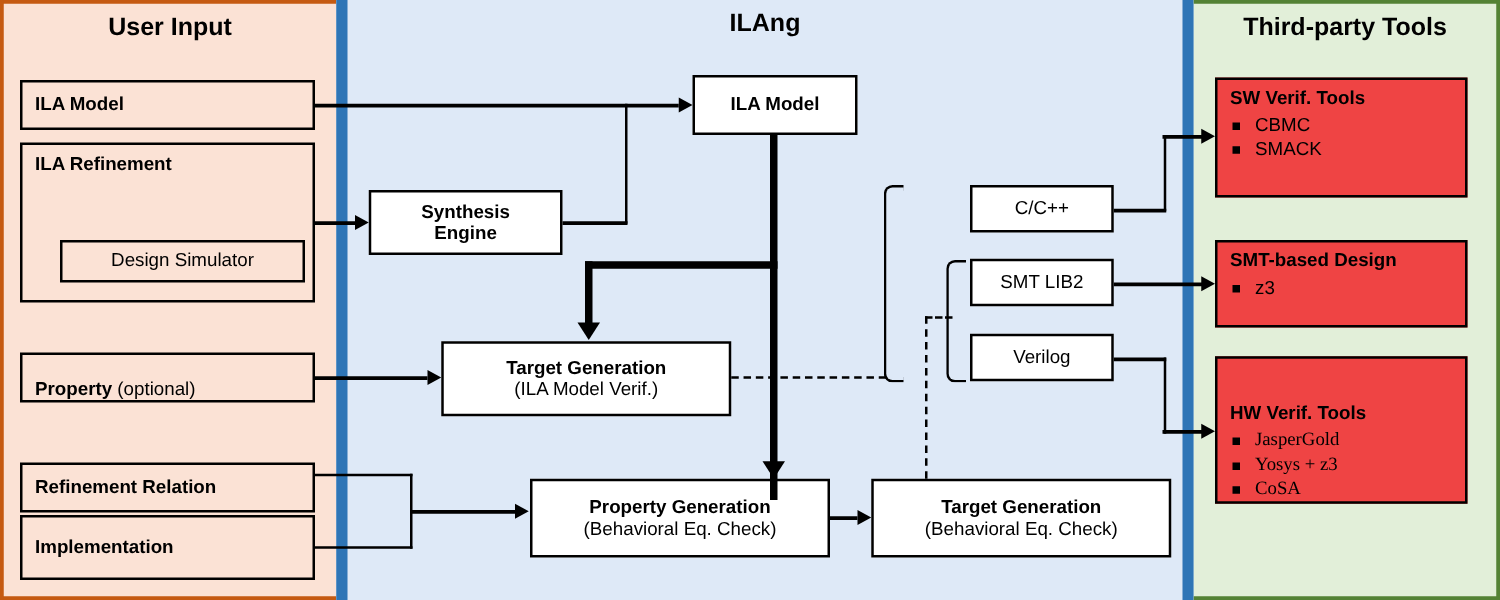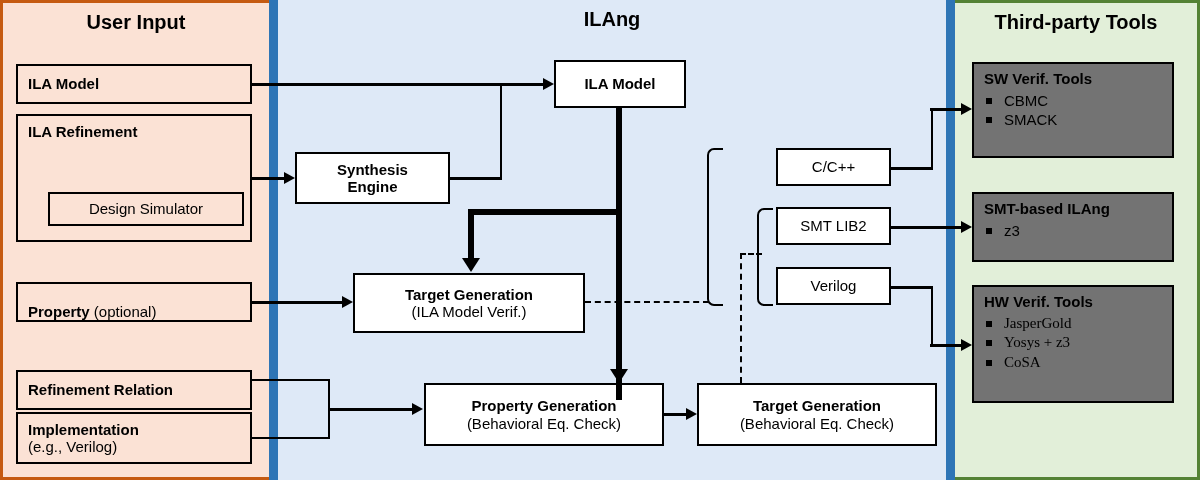--- a/index.html
+++ b/index.html
@@ -16,21 +16,21 @@
       border:3px solid #548235;border-left:none;}
 
   .panel-title{position:absolute;width:100%;text-align:center;font-weight:bold;
       font-size:20px;color:#000;top:8px;left:0;}
 
   
   .box{position:absolute;box-sizing:border-box;border:2.5px solid #000;
       background:#FBE2D5;display:flex;flex-direction:column;justify-content:center;
       font-size:15px;color:#000;}
   .box.white{background:#fff;}
-  .box.green{background:#737373;}
+  .box.green{background:#ef4444;}
   .box .t{line-height:1.15;}
   .b{font-weight:bold;}
   .center{align-items:center;text-align:center;}
   .padl{padding-left:10px;}
 
   
   .bullets{margin:0;padding:0;list-style:none;}
   .bullets li{position:relative;padding-left:30px;line-height:1.28;font-size:15px;}
   .bullets li:before{content:"";position:absolute;left:12px;top:7px;
       width:6px;height:6px;background:#000;}
@@ -86,21 +86,20 @@
       <span>(optional)</span>
     </div>
   </div>
 
   <div class="box" style="left:16px;top:370px;width:236px;height:40px;">
     <div class="t b padl">Refinement Relation</div>
   </div>
 
   <div class="box" style="left:16px;top:412px;width:236px;height:52px;">
     <div class="t b padl">Implementation</div>
-    <div class="t padl">(e.g., Verilog)</div>
   </div>
 
   <div class="panel" id="panel-ilang">
     <div class="panel-title">ILAng</div>
   </div>
 
   <div class="box white center" style="left:554px;top:60px;width:132px;height:48px;">
     <div class="t b">ILA Model</div>
   </div>
 
@@ -140,27 +139,27 @@
 
   <div class="box green" style="left:972px;top:62px;width:202px;height:96px;justify-content:flex-start;">
     <div class="t b padl" style="margin-top:6px;">SW Verif.  Tools</div>
     <ul class="bullets" style="margin-top:4px;">
       <li>CBMC</li>
       <li>SMACK</li>
     </ul>
   </div>
 
   <div class="box green" style="left:972px;top:192px;width:202px;height:70px;justify-content:flex-start;">
-    <div class="t b padl" style="margin-top:6px;">SMT-based ILAng</div>
+    <div class="t b padl" style="margin-top:6px;">SMT-based Design</div>
     <ul class="bullets" style="margin-top:4px;">
       <li>z3</li>
     </ul>
   </div>
 
-  <div class="box green" style="left:972px;top:285px;width:202px;height:118px;justify-content:flex-start;">
+  <div class="box green" style="left:972px;top:285px;width:202px;height:118px;justify-content:flex-end;">
     <div class="t b padl" style="margin-top:6px;">HW Verif.  Tools</div>
     <ul class="bullets" style="margin-top:4px;font-family:Liberation Serif, serif;">
       <li>JasperGold</li>
       <li>Yosys + z3</li>
       <li>CoSA</li>
     </ul>
   </div>
 
   <div class="ln h" style="left:252px;top:83px;width:291px;"></div>
   <div class="arrow right" style="left:543px;top:78px;"></div>

